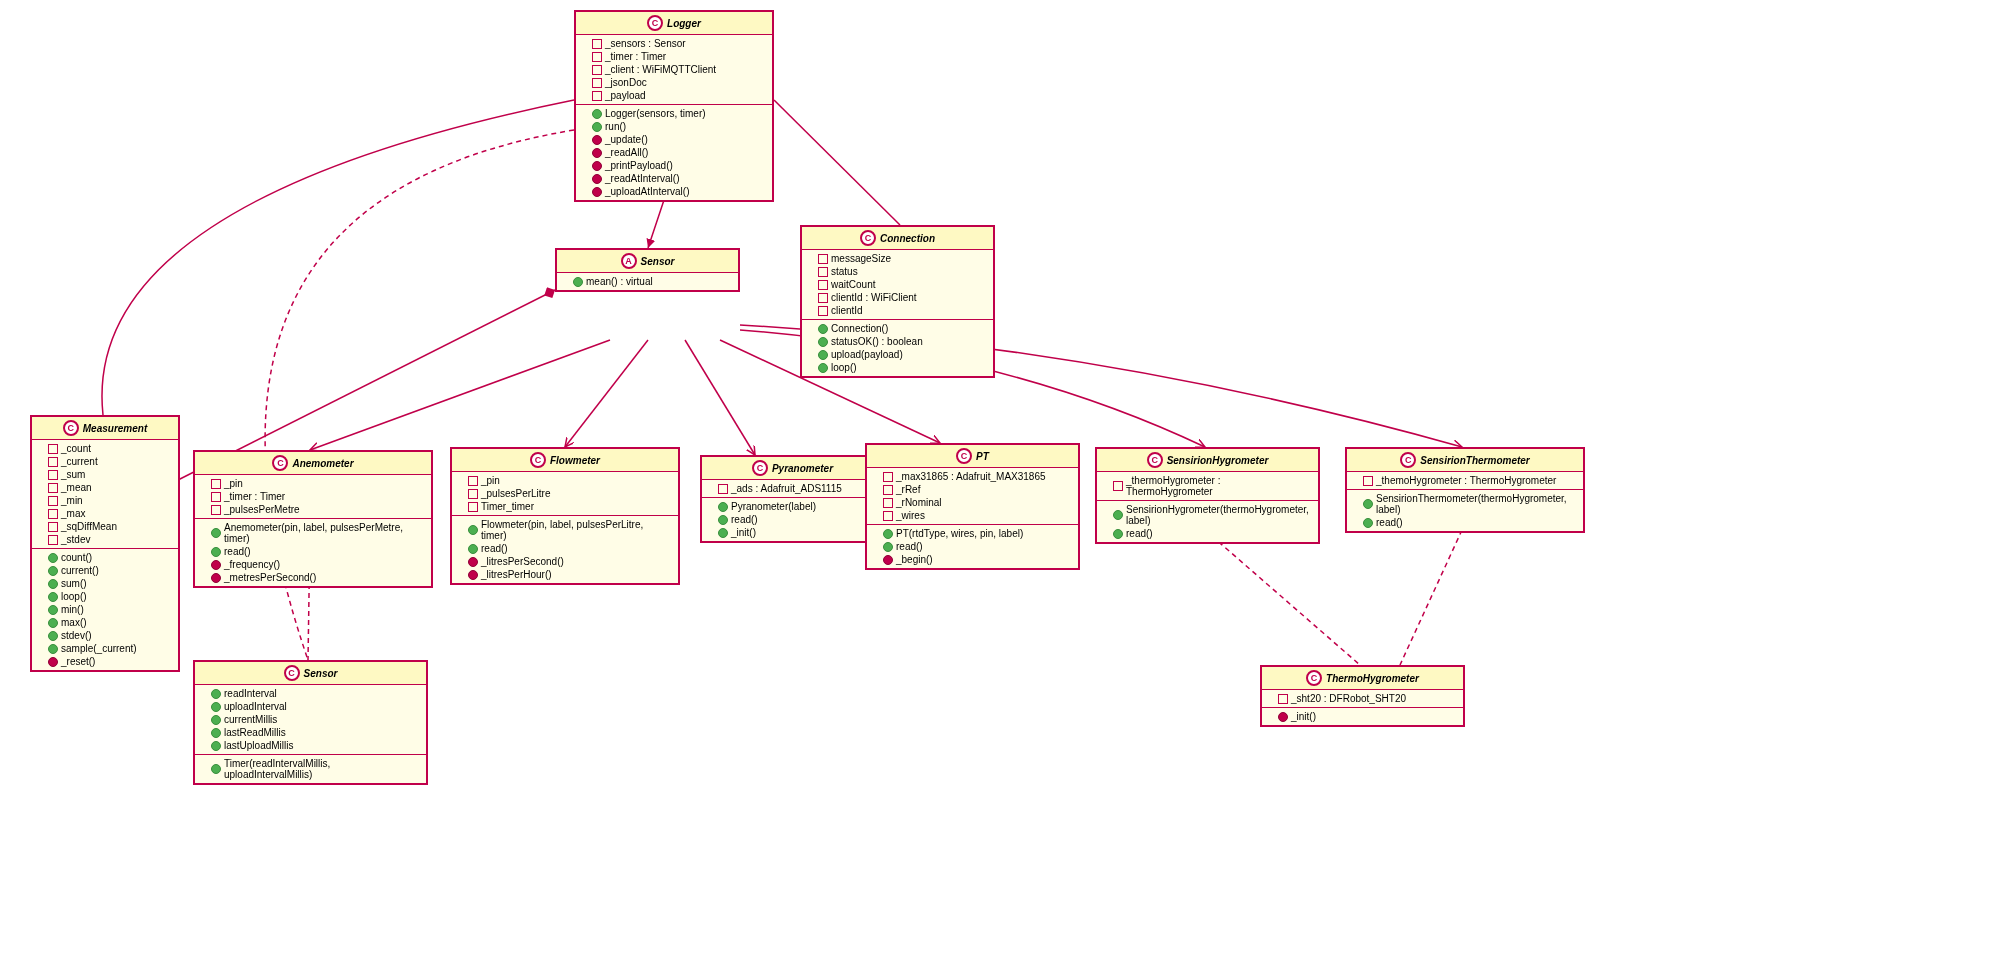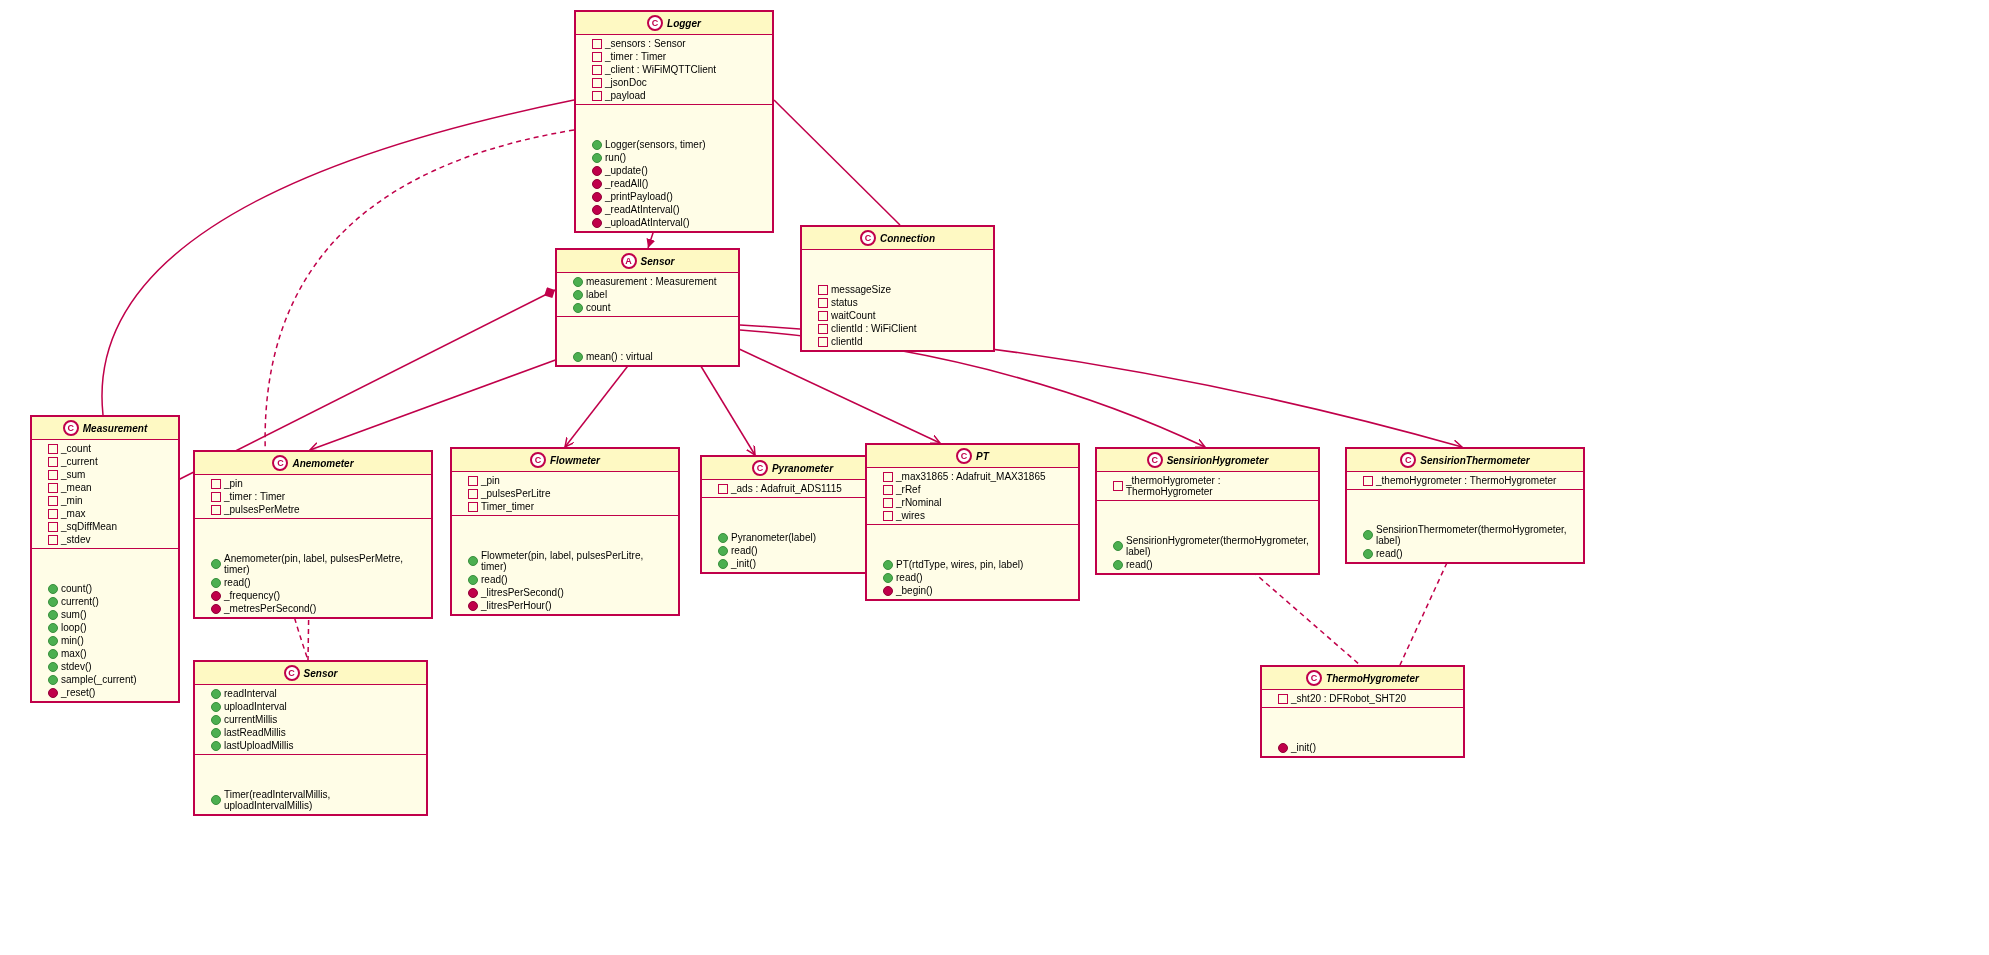--- a/index.html
+++ b/index.html
@@ -52,21 +52,20 @@
     .uml-header .class-name {
       font-style: italic;
       font-size: 10px;
     }
     .uml-section {
       border-bottom: 1px solid #c0004a;
       padding: 2px 16px;
     }
     .uml-section:last-child {
       border-bottom: none;
-      margin-top: 31px;
     }
     .uml-attr {
       display: flex;
       align-items: center;
       gap: 3px;
       padding: 1px 0;
       font-size: 10px;
     }
     .attr-icon {
       width: 10px;
@@ -228,44 +227,48 @@
         </div>
       <div class="uml-attr">
           <span class="attr-icon private-field"></span>
           <span>clientId : WiFiClient</span>
         </div>
       <div class="uml-attr">
           <span class="attr-icon private-field"></span>
           <span>clientId</span>
         </div>
     </div>
+    <div class="uml-section">
+      <div class="uml-attr">
+          <span class="method-icon public"></span>
+          <span>Connection()</span>
+        </div>
+      <div class="uml-attr">
+          <span class="method-icon public"></span>
+          <span>statusOK() : boolean</span>
+        </div>
+      <div class="uml-attr">
+          <span class="method-icon public"></span>
+          <span>upload(payload)</span>
+        </div>
+      <div class="uml-attr">
+          <span class="method-icon public"></span>
+          <span>loop()</span>
+        </div>
+    </div>
   </div>
 
   <div class="uml-class" style="left:555px; top:248px; width:185px;">
     <div class="uml-header">
       <span class="stereotype-circle">A</span>
       <span class="class-name">Sensor</span>
     </div>
     <div class="uml-section">
       <div class="uml-attr">
           <span class="method-icon public"></span>
-          <span>measurement : Measurement</span>
-        </div>
-      <div class="uml-attr">
-          <span class="method-icon public"></span>
-          <span>label</span>
-        </div>
-      <div class="uml-attr">
-          <span class="method-icon public"></span>
-          <span>count</span>
-        </div>
-    </div>
-    <div class="uml-section">
-      <div class="uml-attr">
-          <span class="method-icon public"></span>
           <span>mean() : virtual</span>
         </div>
     </div>
   </div>
 
   <div class="uml-class" style="left:30px; top:415px; width:150px;">
     <div class="uml-header">
       <span class="stereotype-circle">C</span>
       <span class="class-name">Measurement</span>
     </div>

